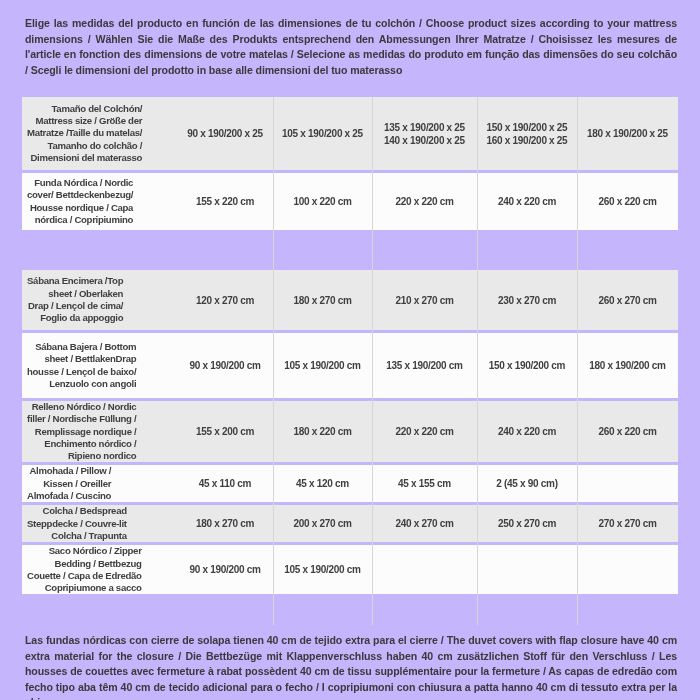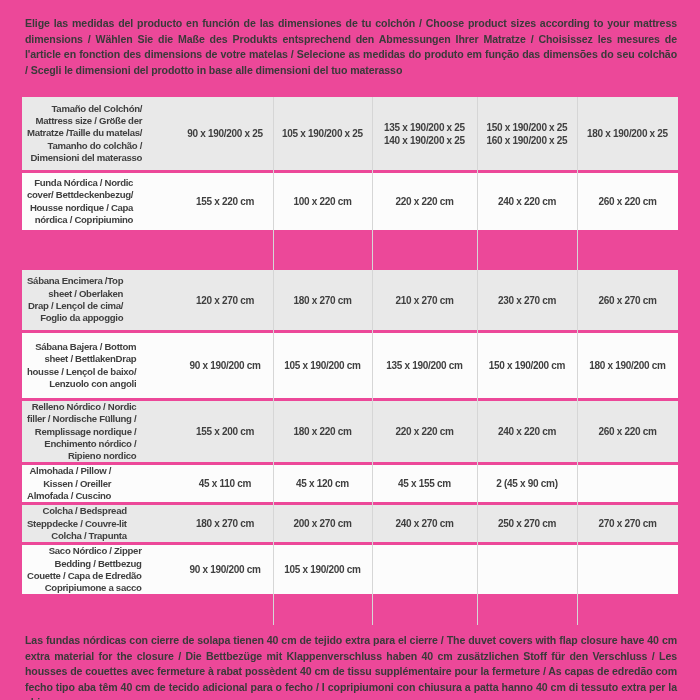--- a/index.html
+++ b/index.html
@@ -1,20 +1,20 @@
 <!DOCTYPE html>
 <html><head>
 <meta charset="utf-8">
 <style>
   html, body { margin: 0; padding: 0; background: #ffffff; }
   .page {
     position: relative;
     width: 700px;
     height: 700px;
-    background: #ec4899;
+    background: #c4b5fd;
     font-family: "Liberation Sans", sans-serif;
     color: #3a3a3a;
     overflow: hidden;
   }
   .intro-text {
     position: absolute;
     left: 25px;
     top: 16px;
     width: 652px;
     font-size: 10.6px;

